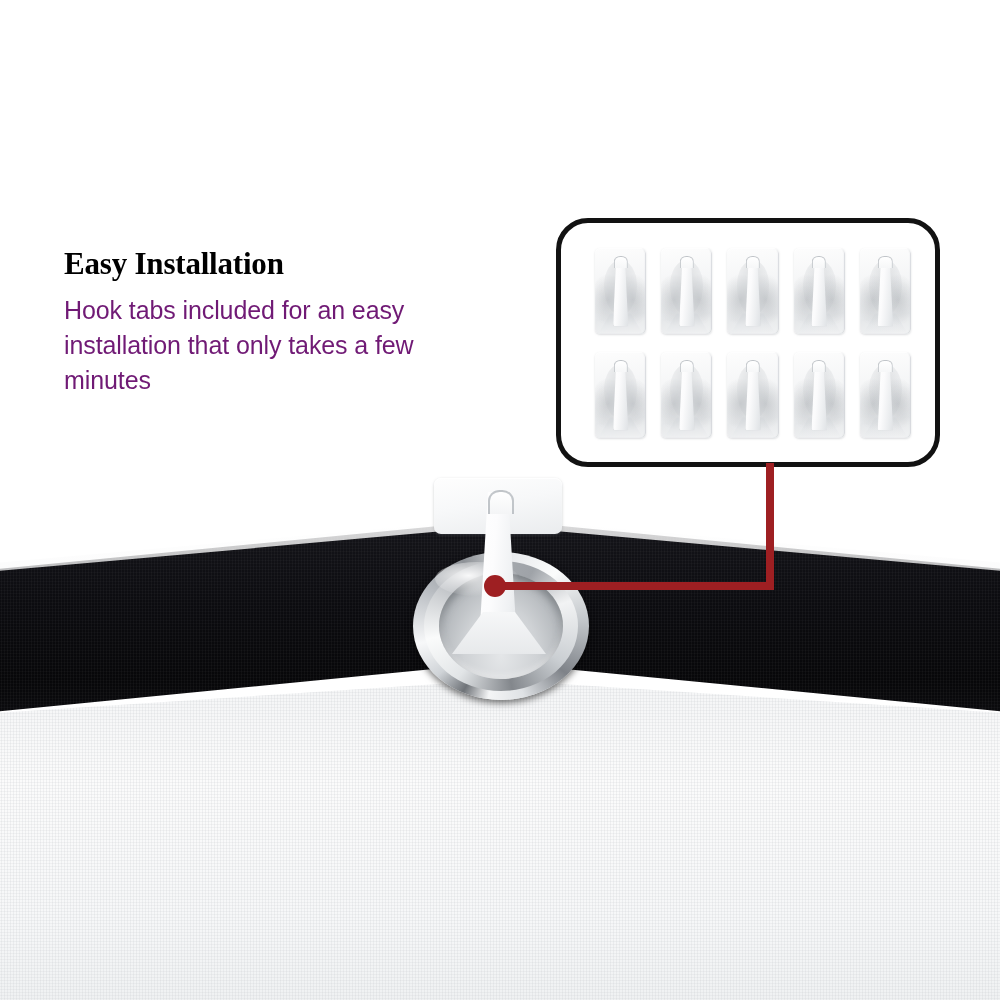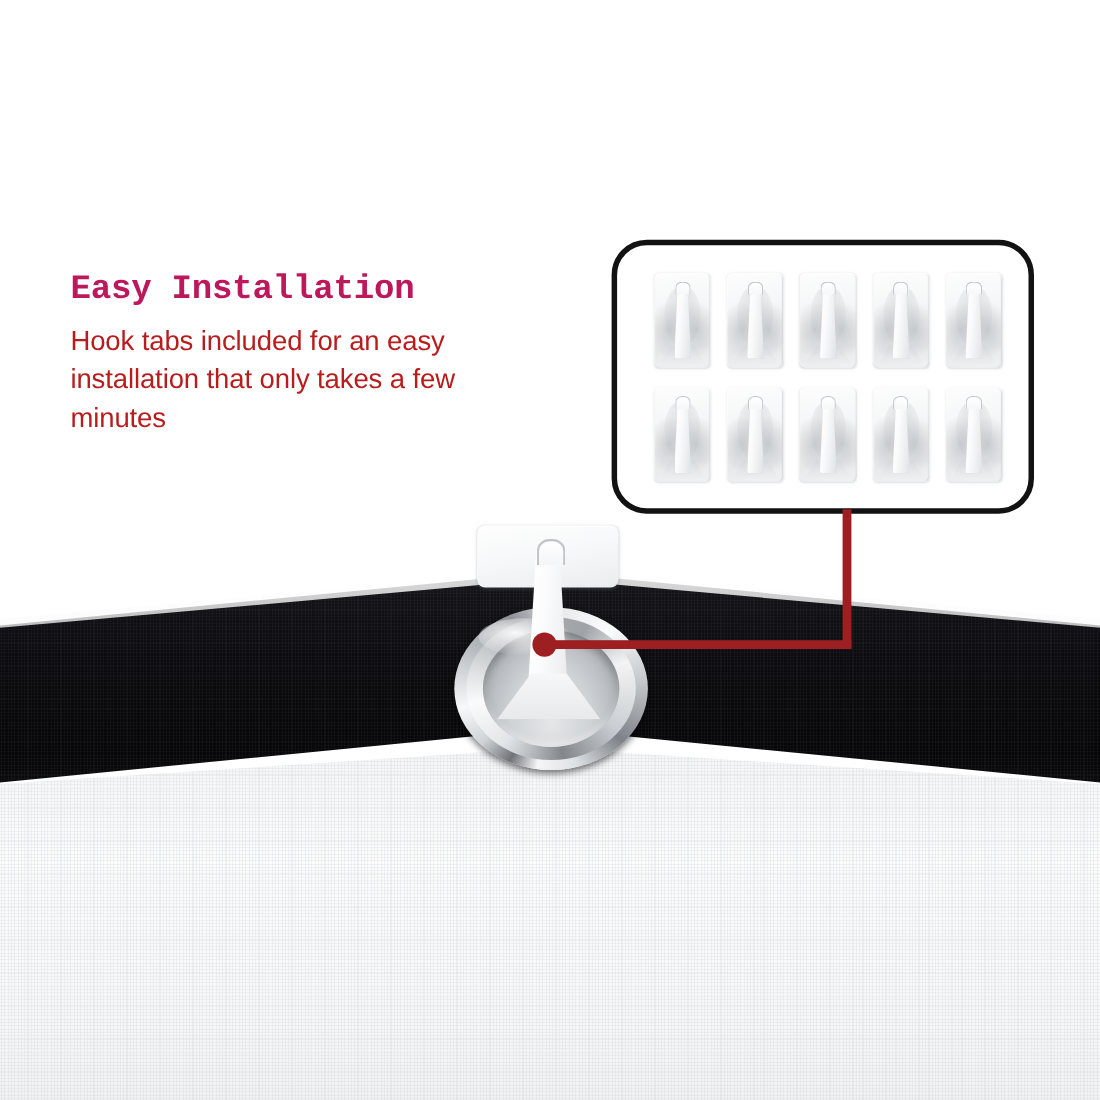--- a/index.html
+++ b/index.html
@@ -70,35 +70,35 @@
   .sub-accent { color: #1a7ba8; }
 
   
   #feature-block {
     position: absolute;
     left: 64px;
     top: 245px;
     width: 430px;
   }
   #feature-heading {
-    font-family: Liberation Mono, monospace;
+    font-family: Liberation Serif, serif;
     font-size: 31px;
     line-height: 38px;
     font-weight: bold;
-    color: #be185d;
+    color: #000000;
     letter-spacing: -0.2px;
     margin-bottom: 10px;
     white-space: nowrap;
   }
   #feature-body {
     font-family: "Liberation Sans", sans-serif;
     font-size: 25px;
     line-height: 35px;
     font-weight: normal;
-    color: #b91c1c;
+    color: #701a75;
     letter-spacing: -0.1px;
     max-width: 400px;
   }
 
   
   #hook-panel {
     position: absolute;
     left: 556px;
     top: 218px;
     width: 384px;

